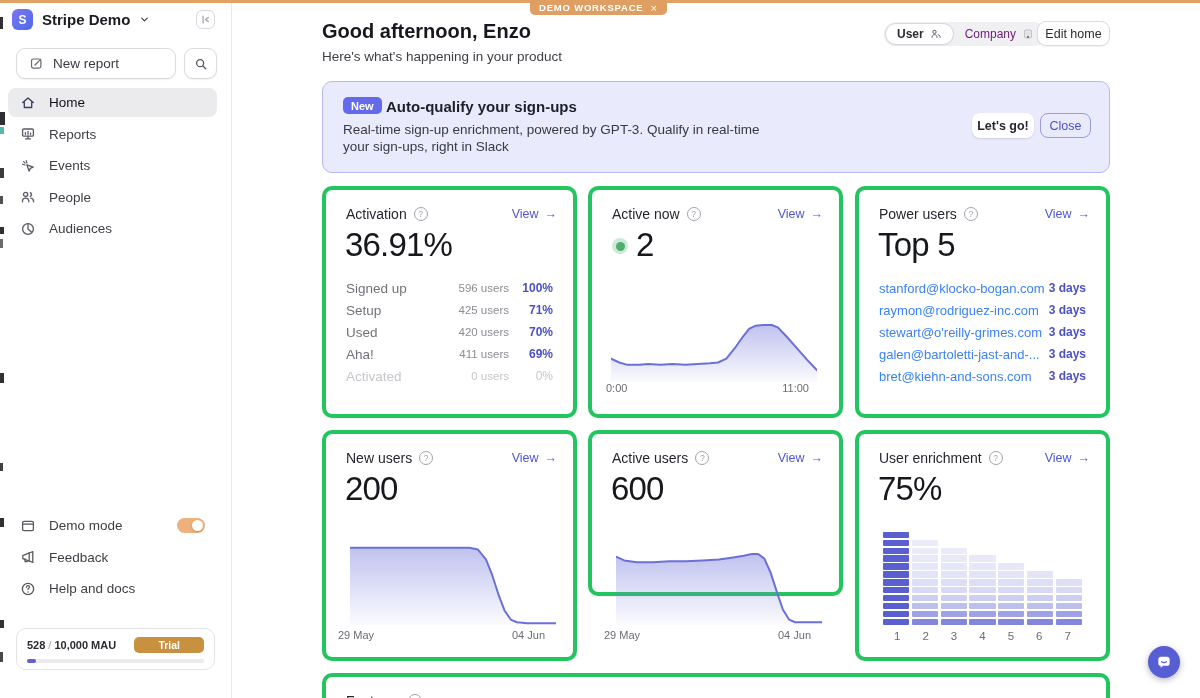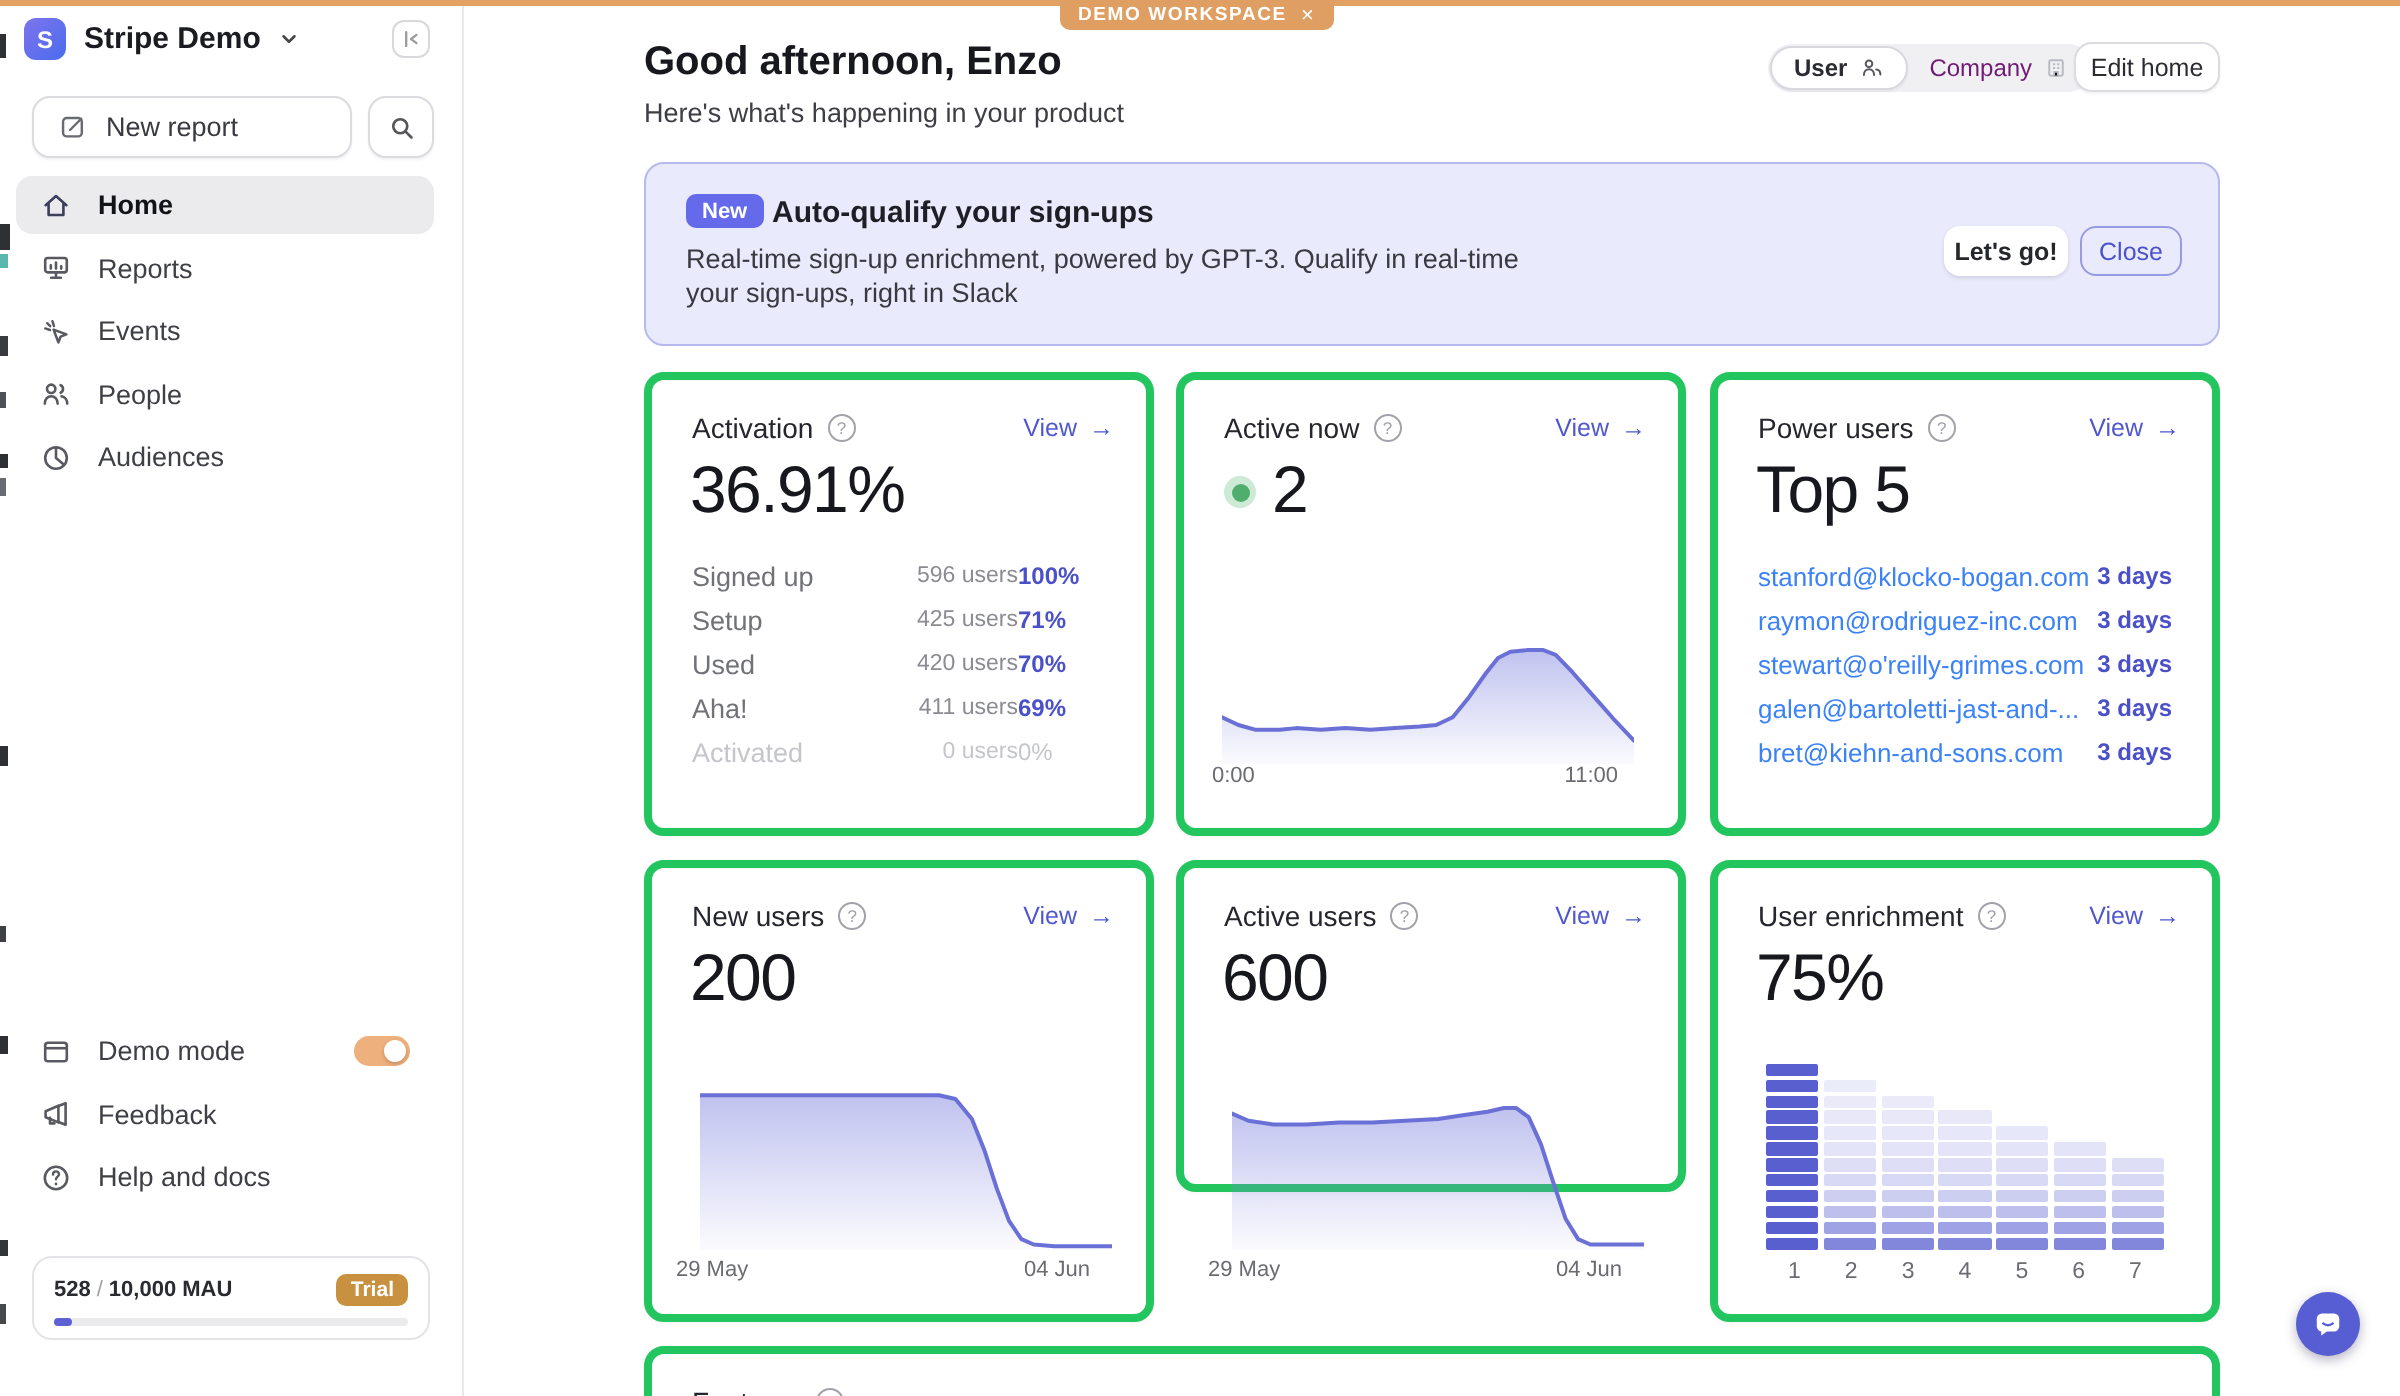--- a/index.html
+++ b/index.html
@@ -28,34 +28,34 @@
     border-radius:6px; display:flex; align-items:center; justify-content:center; color:#9b9ca2; cursor:pointer; background:#fff; }
   .btn { background:#fff; border:1px solid #dbdbe0; border-radius:9px; box-shadow:0 1px 1.5px rgba(20,20,40,.06);
     display:flex; align-items:center; cursor:pointer; }
   .new-report { position:absolute; left:8px; top:45px; width:160px; height:31px; padding:0 12px; gap:9px;
     font-size:13.5px; font-weight:500; color:#3a3b41; }
   .search-btn { position:absolute; left:176px; top:45px; width:33px; height:31px; justify-content:center; color:#55565c; }
   .nav { position:absolute; left:0; top:85px; right:0; }
   .nav-item { height:29px; margin-bottom:2.5px; display:flex; align-items:center; gap:13px; padding:0 12px;
     border-radius:8px; font-size:13.5px; font-weight:500; color:#3f4046; cursor:pointer; }
   .nav-item .ic { color:#595a61; display:flex; }
-  .nav-item.active { background:#ebebee; color:#121318; font-weight:700; }
+  .nav-item.active { background:#ebebee; color:#121318; font-weight:400; }
   .nav-item.active .ic { color:#3c3e5e; }
   .nav-item.muted { color:#b7b8be; }
   .nav-item.muted .ic { color:#c3c4ca; }
   .sb-footer { position:absolute; left:0; top:508px; right:0; }
   .toggle { margin-left:auto; width:28px; height:15px; border-radius:8px; background:#eeb07c; position:relative; cursor:pointer; }
   .toggle .knob { position:absolute; right:2px; top:2px; width:11px; height:11px; border-radius:50%; background:#fff;
     box-shadow:0 1px 2px rgba(0,0,0,.2); }
   .mau { position:absolute; left:8px; top:625px; width:199px; height:42px; border:1px solid #e4e4e8;
     border-radius:10px; background:#fff; padding:8px 10px 0; }
   .mau-row { display:flex; align-items:center; font-size:11px; font-weight:700; color:#2a2b30; }
   .mau-sep { color:#a0a1a7; font-weight:400; padding:0 3px; }
   .trial { margin-left:auto; background:#c8913f; color:#fff; font-size:10.5px; font-weight:700;
-    border-radius:5px; padding:2px 7px; }
+    border-radius:5px; padding:2px 24px; }
   .track { margin-top:6px; height:4px; border-radius:2px; background:#ebebee; position:relative; }
   .fill { position:absolute; left:0; top:0; bottom:0; border-radius:2px; background:#5d62d3; }
 
   
   .greeting { left:322px; top:20px; font-size:20px; font-weight:700; color:#17181d; }
   .subtitle { left:322px; top:49px; font-size:13.5px; color:#3e3f45; }
   .seg { left:884px; top:22px; height:24px; background:#f0f0f3; border-radius:12px; display:flex; align-items:center; padding:1px; }
   .seg-opt { height:22px; border-radius:11px; display:flex; align-items:center; gap:6px; padding:0 11px;
     font-size:12px; color:#701a75; cursor:pointer; }
   .seg-opt.sel { background:#fff; border:1px solid #d7d7dd; color:#2b2c32; font-weight:700;
@@ -83,21 +83,21 @@
   .card-head { position:absolute; left:20px; right:16px; top:16px; display:flex; align-items:center; gap:7px; }
   .card-title { font-size:14px; font-weight:500; color:#26272e; }
   .help { width:14px; height:14px; border:1.2px solid #a2a3aa; border-radius:50%; color:#a2a3aa;
     font-size:8.5px; display:flex; align-items:center; justify-content:center; cursor:pointer; flex:none; }
   .view { margin-left:auto; font-size:12.5px; font-weight:500; color:#5057ce; display:flex; gap:6px; cursor:pointer; }
   .big { position:absolute; left:19px; top:36px; font-size:33px; letter-spacing:-.8px; color:#17181d; }
   .rows { position:absolute; left:20px; right:20px; top:87px; }
   .frow { height:22px; display:flex; align-items:center; }
   .frow .lbl { flex:1; font-size:13.5px; color:#717278; }
   .frow .usr { width:62px; text-align:right; font-size:11.5px; color:#8b8c92; }
-  .frow .pct { width:44px; font-size:12px; font-weight:700; color:#4a50c8; }
+  .frow .pct { width:44px; text-align:right; font-size:12px; font-weight:700; color:#4a50c8; }
   .frow.muted .lbl, .frow.muted .usr, .frow.muted .pct { color:#c5c6cb; font-weight:400; }
   .prow { height:22px; display:flex; align-items:center; cursor:pointer; }
   .prow .eml { flex:1; font-size:13px; color:#3b82f6; white-space:nowrap; overflow:hidden; }
   .prow .dys { font-size:12px; font-weight:700; color:#4a50c8; }
   .dotwrap { position:absolute; left:20px; top:48px; width:16px; height:16px; border-radius:50%;
     background:rgba(100,190,130,.32); display:flex; align-items:center; justify-content:center; }
   .dot { width:9px; height:9px; border-radius:50%; background:#4fae6d; }
   .chart { position:absolute; }
   .xlabels { position:absolute; display:flex; justify-content:space-between; font-size:11px; color:#6b6c72; }
   .ret-grid { position:absolute; left:24px; right:24px; top:95px; height:96px; display:flex; gap:2.5px; align-items:flex-end; }

